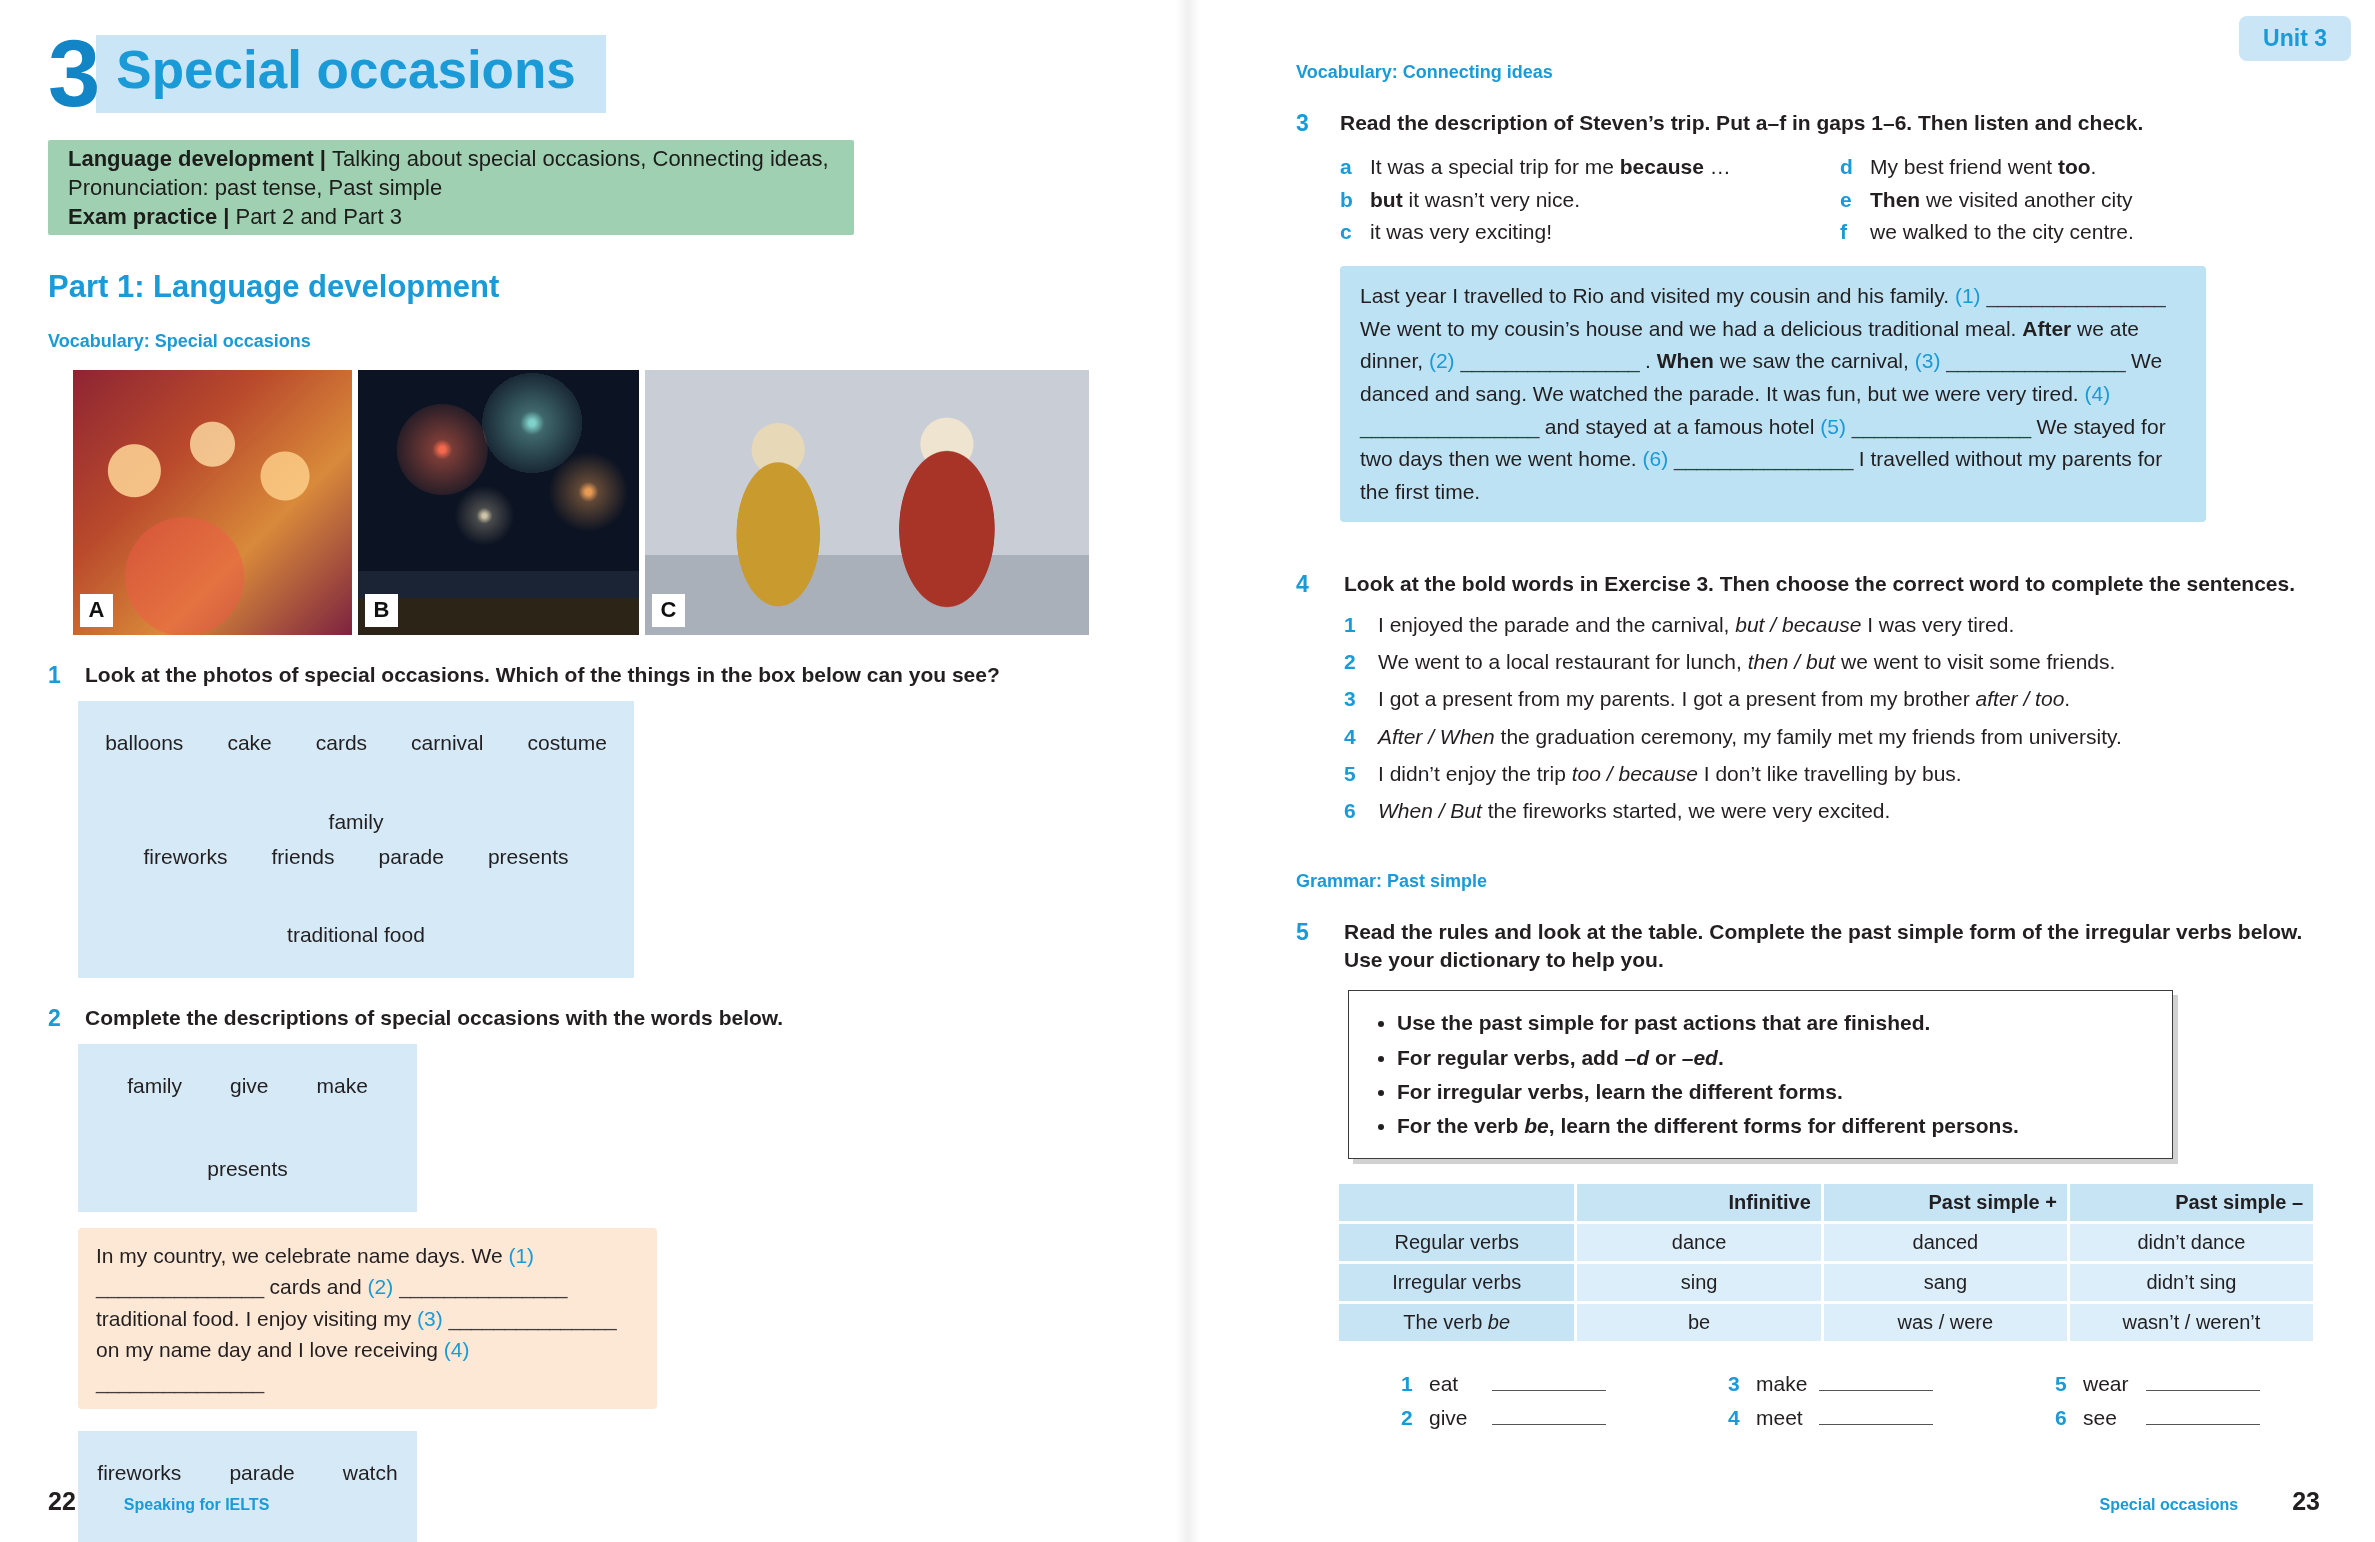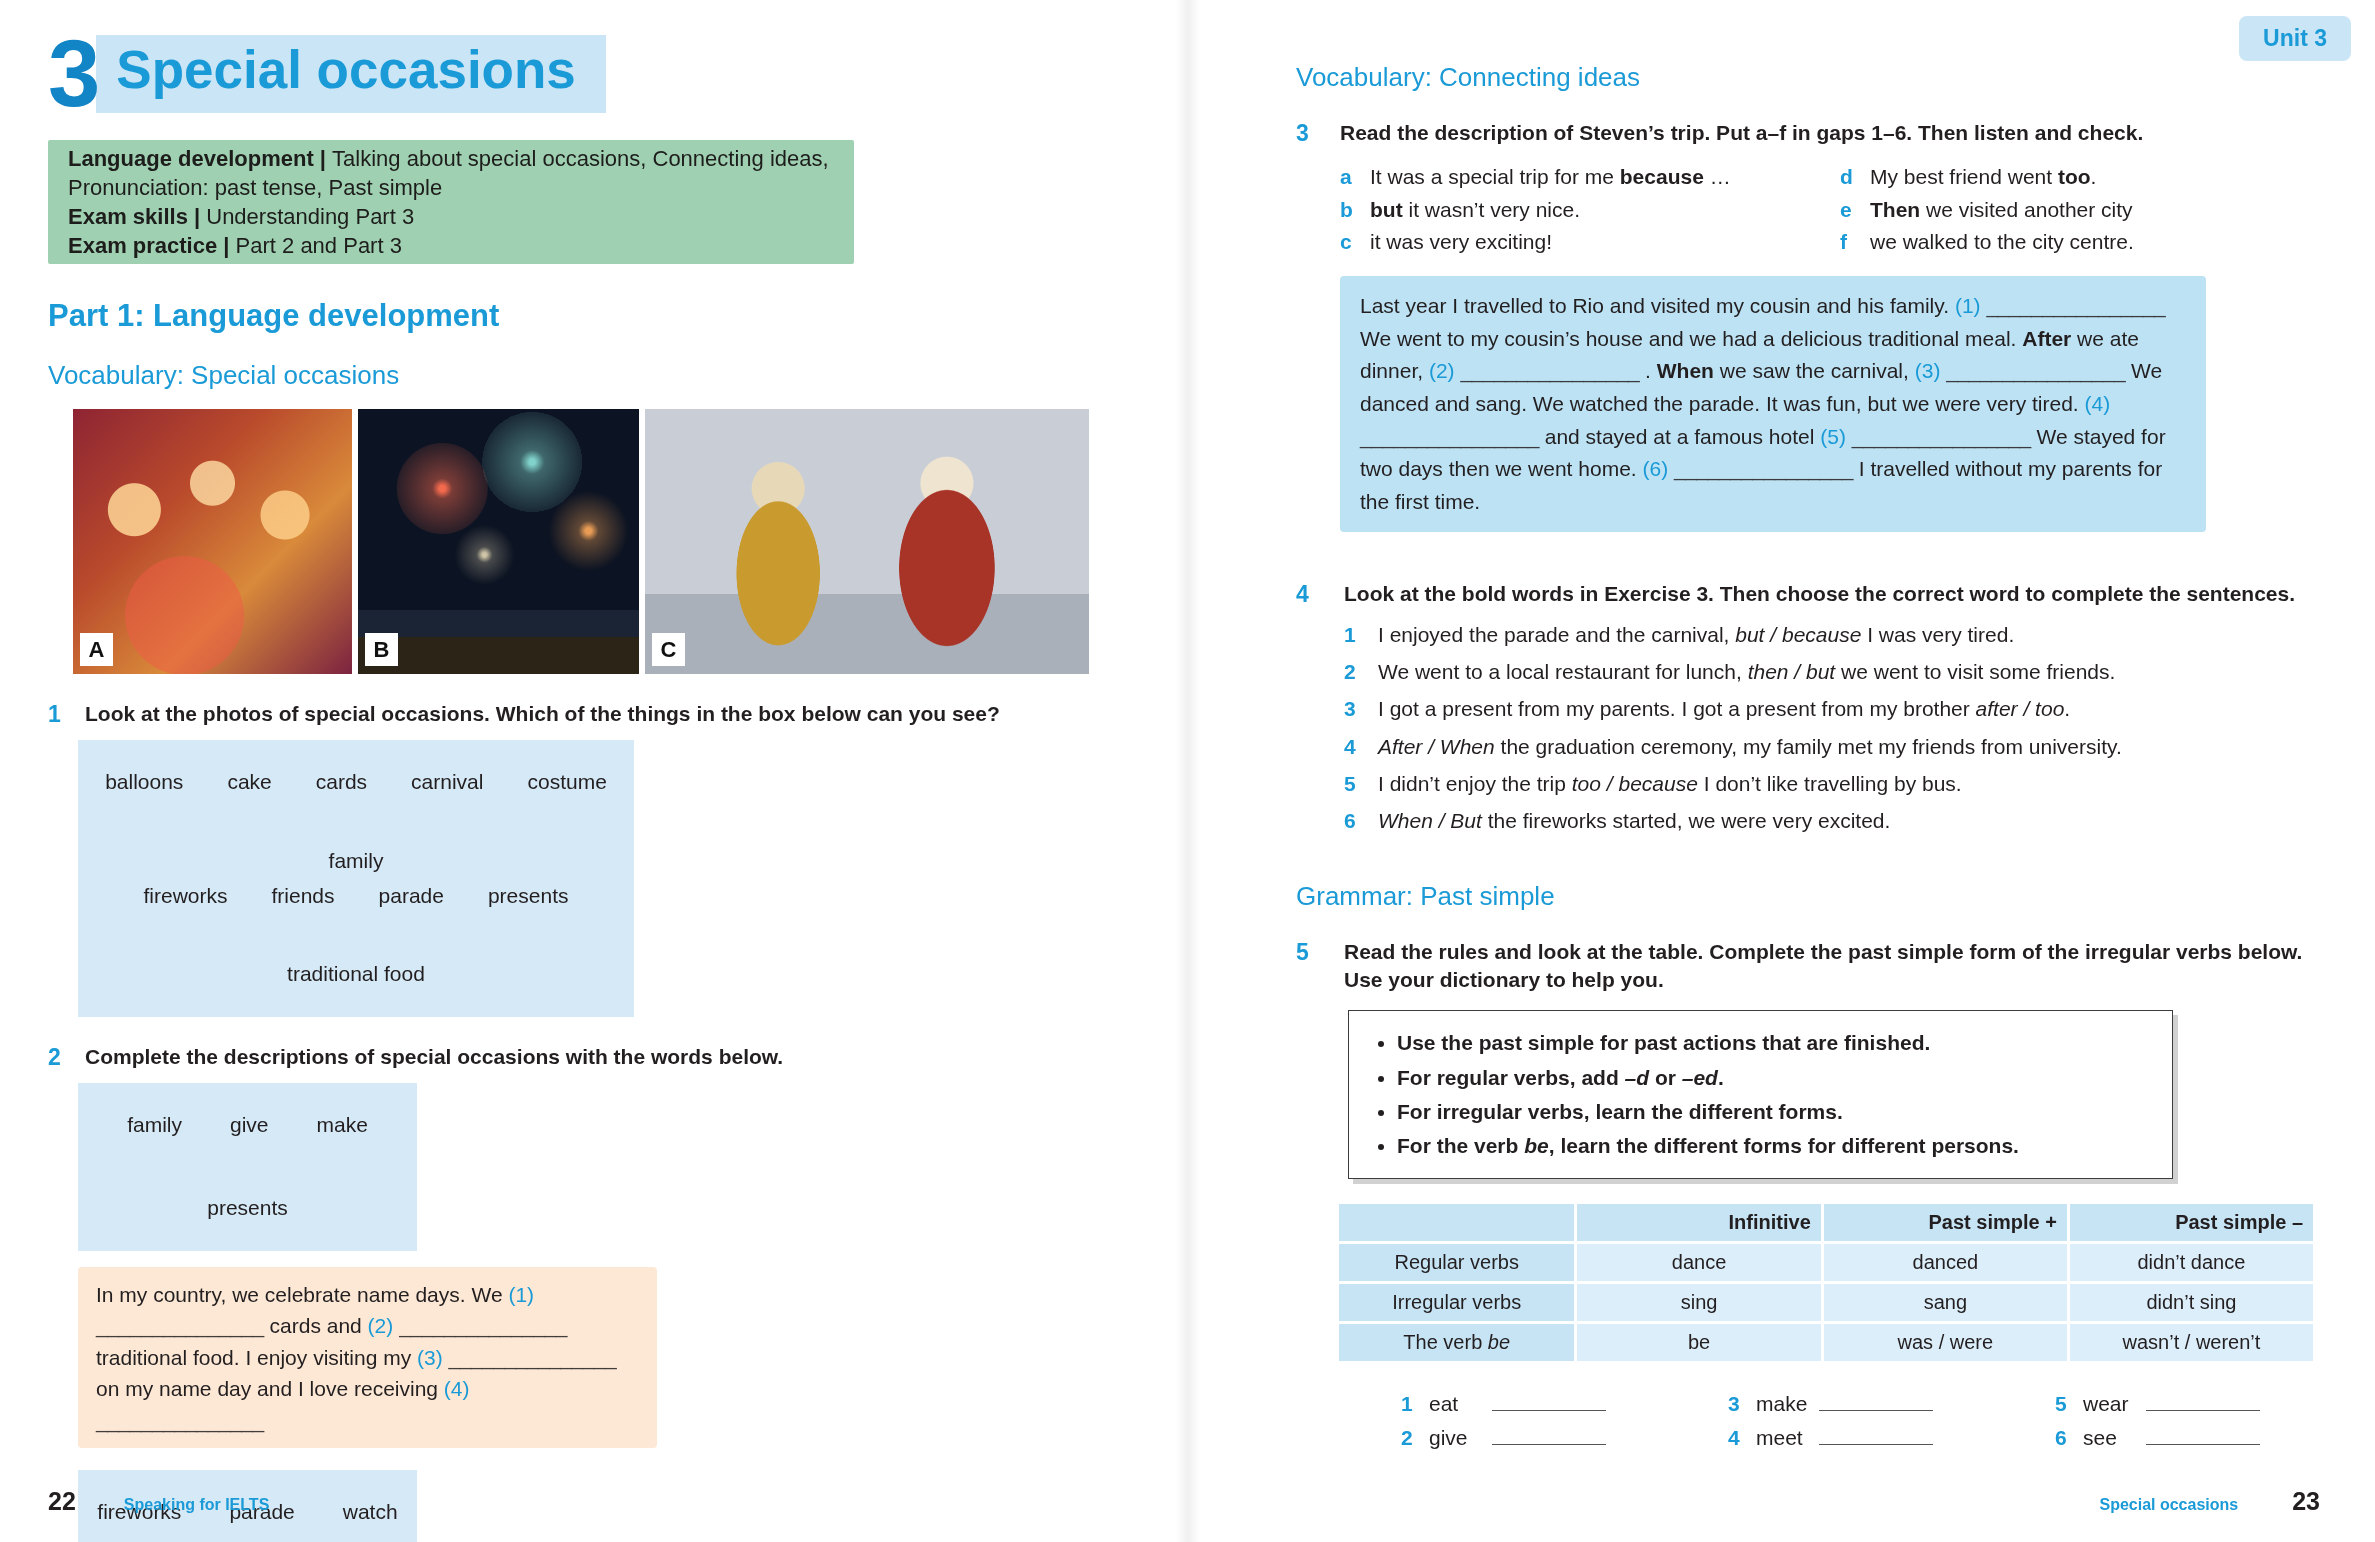--- a/index.html
+++ b/index.html
@@ -32,21 +32,21 @@
   .chapter-number{font-size:94px;font-weight:bold;color:#1285c6;line-height:0.85;z-index:2;margin-right:-4px;}
   .chapter-title-box{background:var(--title-bg);padding:6px 30px 14px 20px;}
   .chapter-title{font-size:53px;font-weight:bold;color:var(--accent-blue);line-height:1.1;}
 
   
   .overview{margin-top:26px;width:806px;box-sizing:border-box;background:var(--overview-green);
     padding:4px 20px;font-size:22px;line-height:1.32;color:#1d1d1b;border-radius:2px;}
   .overview p{margin:0;}
 
   .part-heading{margin:34px 0 0 0;font-size:31px;font-weight:bold;color:var(--accent-blue);}
-  .sub-heading{margin:26px 0 0 0;font-size:26px;font-weight:normal;color:var(--accent-blue);}
+  .sub-heading{margin:26px 0 0 0;font-size:18px;font-weight:bold;color:var(--accent-blue);}
   .sub-heading.first{margin-top:28px;}
 
   
   .photos{margin:18px 0 0 25px;display:flex;gap:6px;}
   .photo{height:265px;position:relative;flex:none;}
   .photo-a{width:279px;background:
     radial-gradient(circle at 22% 38%, rgba(255,214,150,0.85) 0 26px, rgba(255,214,150,0) 27px),
     radial-gradient(circle at 50% 28%, rgba(255,222,165,0.8) 0 22px, rgba(255,222,165,0) 23px),
     radial-gradient(circle at 76% 40%, rgba(255,210,140,0.8) 0 24px, rgba(255,210,140,0) 25px),
     radial-gradient(circle at 40% 78%, rgba(240,90,70,0.5) 0 59px, rgba(240,90,70,0) 60px),
@@ -143,21 +143,20 @@
     <div class="title-row">
       <div class="chapter-number">3</div>
       <div class="chapter-title-box">
         <span class="chapter-title">Special occasions</span>
       </div>
     </div>
 
     <div class="overview">
       <p><span class="b">Language development | </span><span>Talking about special occasions, Connecting ideas,</span></p>
       <p><span>Pronunciation: past tense, Past simple</span></p>
-      <p><span class="b">Exam skills | </span><span>Understanding Part 3</span></p>
       <p><span class="b">Exam practice | </span><span>Part 2 and Part 3</span></p>
     </div>
 
     <h1 class="part-heading">Part 1: Language development</h1>
     <h2 class="sub-heading">Vocabulary: Special occasions</h2>
 
     <div class="photos">
       <div class="photo photo-a">
         <span class="photo-label">A</span>
       </div>

